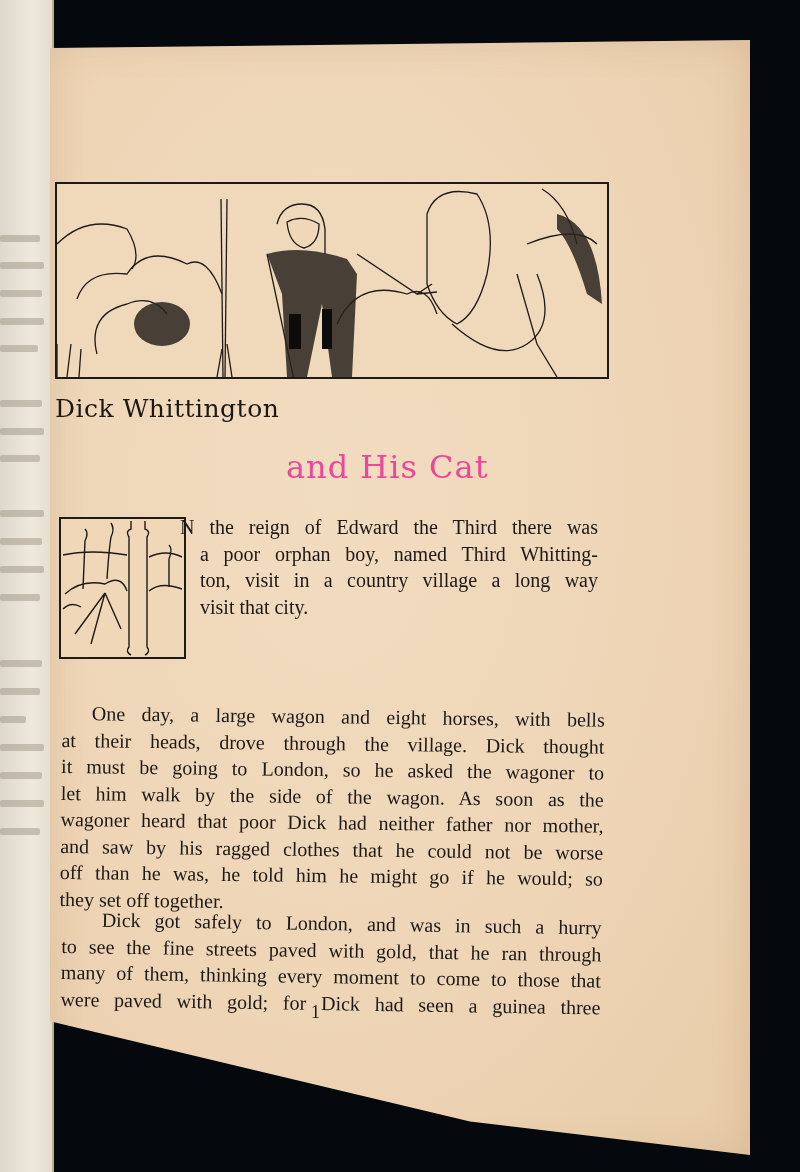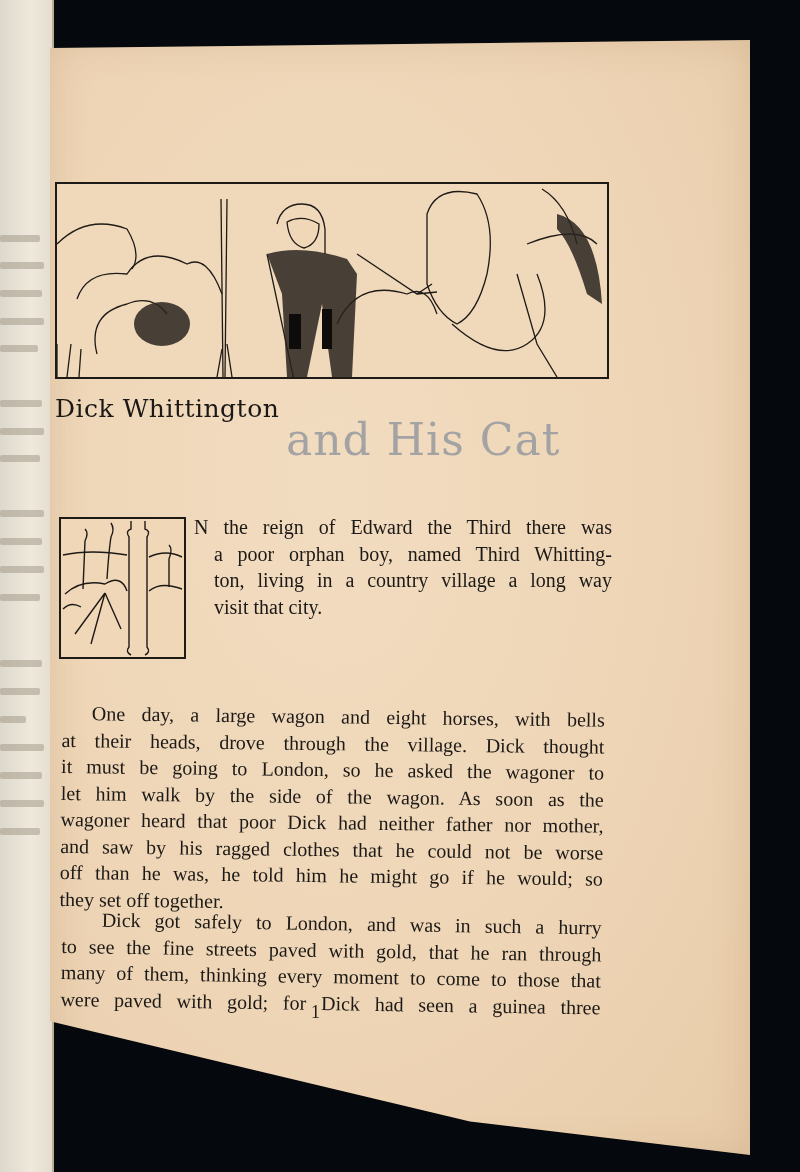--- a/index.html
+++ b/index.html
@@ -29,35 +29,35 @@
     border: 2px solid #1e1a16;
     background: #f0d8ba;
     overflow: hidden;
   }
   .illustration svg { width: 100%; height: 100%; display: block; }
   .title-line1 {
     position: absolute; left: 55px; top: 394px;
     font-family: "DejaVu Serif", serif; font-size: 25px; color: #1b1815; letter-spacing: .5px;
   }
   .title-line2 {
-    position: absolute; left: 286px; top: 414px;
-    font-family: "DejaVu Serif", serif; font-size: 44px; color: #a3a3a3; letter-spacing: 1px;
+    position: absolute; left: 286px; top: 448px;
+    font-family: "DejaVu Serif", serif; font-size: 32px; color: #ec4899; letter-spacing: 1px;
   }
   .drop-cap {
     position: absolute; left: 59px; top: 517px; width: 123px; height: 138px;
     border: 2px solid #1e1a16; background: #efd7b7;
   }
   .drop-cap svg { width: 100%; height: 100%; display: block; }
   .body-text {
     position: absolute; color: #1c1916; font-size: 20px; line-height: 26.5px;
     text-align: justify;
   }
   .body-text .line { display: block; white-space: nowrap; text-align-last: justify; text-align: justify; }
   .body-text .line.last { text-align-last: left; }
-  .para1 { left: 194px; top: 514px; width: 418px; }
+  .para1 { left: 180px; top: 514px; width: 418px; }
   .para1 .line.first { margin-left: 0; }
   .para1 .indent { padding-left: 20px; }
   .para2 { left: 62px; top: 700px; width: 543px; transform: rotate(0.7deg); transform-origin: left top; }
   .para2 .indent { padding-left: 30px; }
   .para3 { left: 62px; top: 906px; width: 540px; transform: rotate(0.9deg); transform-origin: left top; }
   .para3 .indent { padding-left: 40px; }
   .page-number {
     position: absolute; left: 311px; top: 1002px; font-size: 18px; color: #1c1916;
   }
 </style>
@@ -135,21 +135,21 @@
       <path d="M88 72 Q100 62 121 70"></path>
       <path d="M44 74 L14 115 M44 74 L30 125 M44 74 L60 110"></path>
       <path d="M2 90 Q10 82 20 88"></path>
     </g>
   </svg>
 </div>
 
 <div class="body-text para1">
   <span class="line first">N the reign of Edward the Third there was</span>
   <span class="line indent">a poor orphan boy, named Third Whitting-</span>
-  <span class="line indent">ton, living in a country village a long way</span>
+  <span class="line indent">ton, visit in a country village a long way</span>
   <span class="line indent last">visit that city.</span>
 </div>
 
 <div class="body-text para2">
   <span class="line indent">One day, a large wagon and eight horses, with bells</span>
   <span class="line">at their heads, drove through the village.  Dick thought</span>
   <span class="line">it must be going to London, so he asked the wagoner to</span>
   <span class="line">let him walk by the side of the wagon.  As soon as the</span>
   <span class="line">wagoner heard that poor Dick had neither father nor mother,</span>
   <span class="line">and saw by his ragged clothes that he could not be worse</span>

